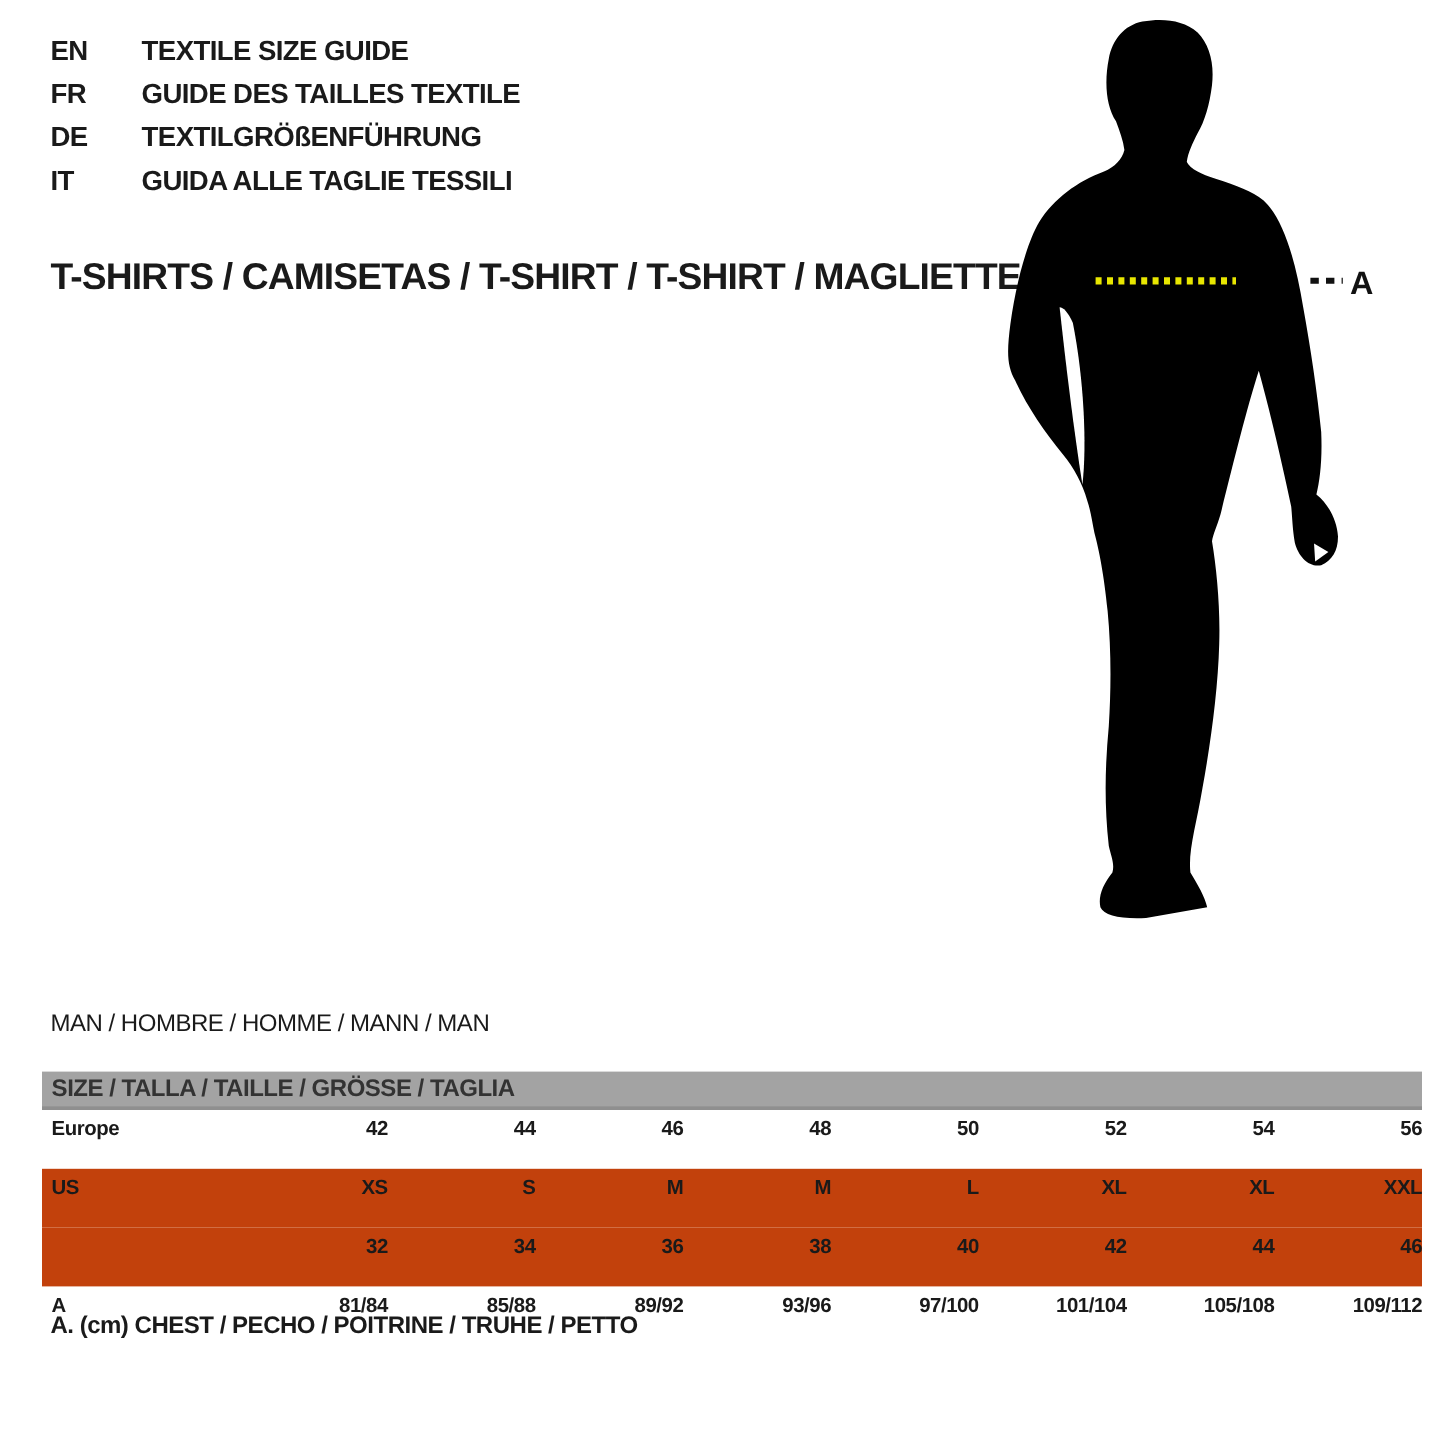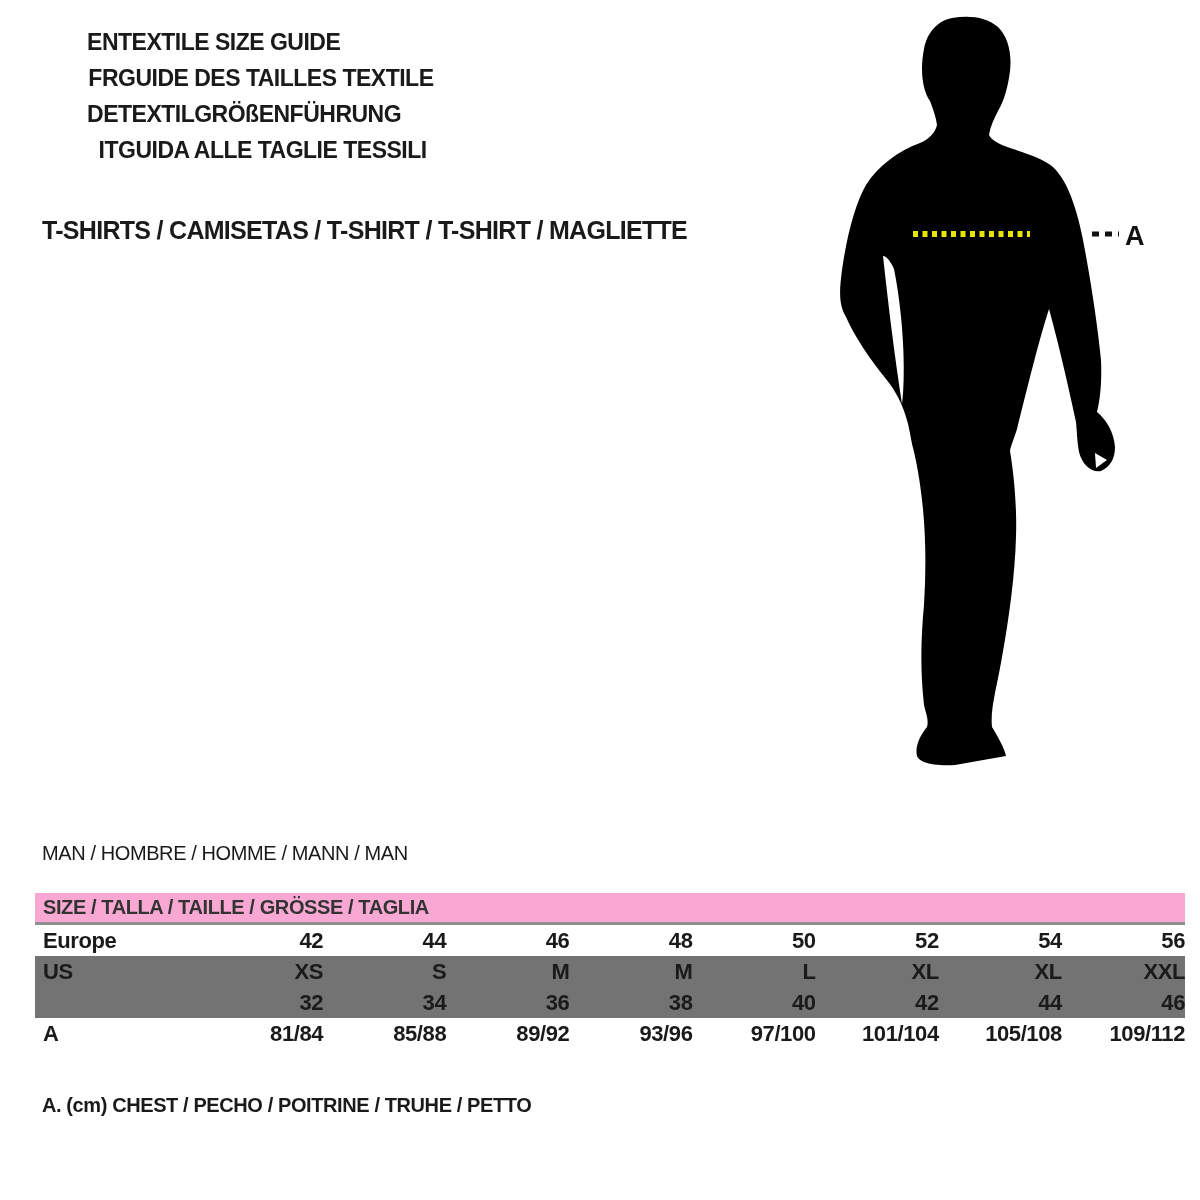--- a/index.html
+++ b/index.html
@@ -8,42 +8,42 @@
     background:#ffffff;
     font-family:"Liberation Sans","DejaVu Sans",sans-serif;
     color:#1a1a1a;
     -webkit-font-smoothing:antialiased;
   }
   .abs{position:absolute;}
 
   
   .lang-list{left:42px;top:24px;}
   .lang-row{display:flex;line-height:36px;font-size:23px;font-weight:bold;letter-spacing:-0.5px;}
-  .lang-code{width:76px;flex:0 0 76px;text-align:right;}
+  .lang-code{width:76px;flex:0 0 76px;}
   .lang-title{white-space:nowrap;}
 
   
   .category-block{left:42px;top:214px;}
-  .category-line{font-size:25px;font-weight:bold;line-height:33px;letter-spacing:-0.7px;white-space:nowrap;}
+  .category-line{font-size:31px;font-weight:bold;line-height:33px;letter-spacing:-0.7px;white-space:nowrap;}
 
   
   .figure-wrap{left:820px;top:8px;width:330px;height:770px;}
 
   
   .man-heading{left:42px;top:842px;font-size:20px;font-weight:normal;letter-spacing:-0.4px;white-space:nowrap;}
 
   
   .size-table{left:35px;top:893px;width:1150px;}
   .size-table-header{
     height:29px;line-height:29px;
-    background:#f9a8d4;border-bottom:3px solid #8f8f8f;
+    background:#a3a3a3;border-bottom:3px solid #8f8f8f;
     padding-left:8px;font-size:20px;font-weight:bold;color:#333333;letter-spacing:-0.4px;
   }
-  .trow{display:flex;height:31px;line-height:31px;font-size:22px;font-weight:bold;letter-spacing:-0.4px;}
-  .trow.shaded{background:#737373;}
+  .trow{display:flex;height:49px;line-height:31px;font-size:17px;font-weight:bold;letter-spacing:-0.4px;}
+  .trow.shaded{background:#c2410c;}
   .cell-label{flex:0 0 157px;padding-left:8px;text-align:left;}
   .cell{flex:1 1 0;text-align:right;}
 
   
   .footnote{left:42px;top:1094px;font-size:20px;font-weight:bold;letter-spacing:-0.4px;white-space:nowrap;}
 </style>
 </head>
 <body>
 
 <div class="abs lang-list">

